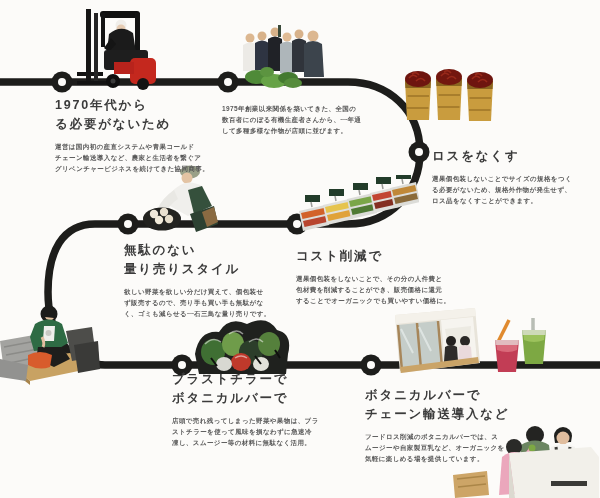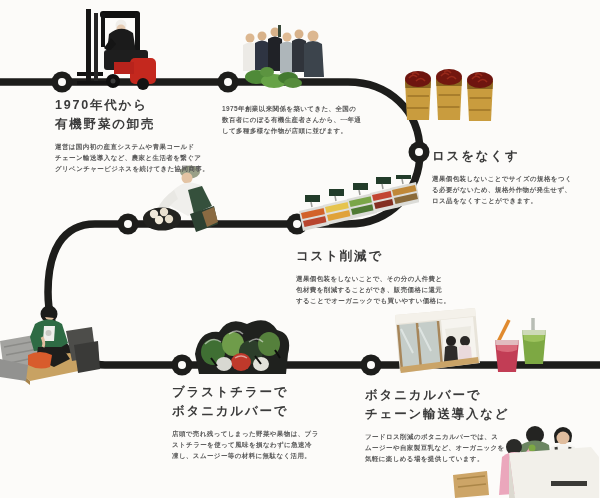--- a/index.html
+++ b/index.html
@@ -270,40 +270,44 @@
       <circle cx="81" cy="29" r="3.5" fill="#7da843"></circle>
       <path d="M58 34 L140 28 L148 38 L148 79 L64 79 Z" fill="#f2f0ea"></path>
       <path d="M58 34 L64 79 L58 79 Z" fill="#dcd9d0"></path>
       <rect x="100" y="62" width="36" height="5" fill="#3a3a36"></rect>
       <path d="M2 56 L36 52 L38 76 L4 79 Z" fill="#cda567"></path>
       <path d="M6 60 L34 57 M7 68 L35 65" stroke="#ab8648" stroke-width="1.5"></path>
     </svg>
   </div>
 
   <section class="txt" style="left:55px;top:96px">
-    <h3><span>1970年代から</span><br><span>有機野菜の卸売</span></h3>
+    <h3><span>1970年代から</span><br><span>る必要がないため</span></h3>
     <p><span>運営は国内初の産直システムや青果コールド</span><br><span>チェーン輸送導入など、農家と生活者を繋ぐア</span><br><span>グリベンチャービジネスを続けてきた協同商事。</span></p>
   </section>
 
   <section class="txt" style="left:222px;top:96px">
     <p><span>1975年創業以来関係を築いてきた、全国の</span><br><span>数百者にのぼる有機生産者さんから、一年通</span><br><span>して多種多様な作物が店頭に並びます。</span></p>
   </section>
 
   <section class="txt" style="left:432px;top:128px">
     <h3><br><span>ロスをなくす</span></h3>
     <p><span>選果個包装しないことでサイズの規格をつく</span><br><span>る必要がないため、規格外作物が発生せず、</span><br><span>ロス品をなくすことができます。</span></p>
   </section>
 
+  <section class="txt" style="left:124px;top:241px">
+    <h3><span>無駄のない</span><br><span>量り売りスタイル</span></h3>
+    <p><span>欲しい野菜を欲しい分だけ買えて、個包装せ</span><br><span>ず販売するので、売り手も買い手も無駄がな</span><br><span>く、ゴミも減らせる一石三鳥な量り売りです。</span></p>
+  </section>
 
   <section class="txt" style="left:296px;top:247px">
     <h3><span>コスト削減で</span><br></h3>
     <p><span>選果個包装をしないことで、その分の人件費と</span><br><span>包材費を削減することができ、販売価格に還元</span><br><span>することでオーガニックでも買いやすい価格に。</span></p>
   </section>
 
-  <section class="txt" style="left:172px;top:383px">
+  <section class="txt" style="left:172px;top:370px">
     <h3><span>ブラストチラーで</span><br><span>ボタニカルバーで</span></h3>
     <p><span>店頭で売れ残ってしまった野菜や果物は、ブラ</span><br><span>ストチラーを使って風味を損なわずに急速冷</span><br><span>凍し、スムージー等の材料に無駄なく活用。</span></p>
   </section>
 
   <section class="txt" style="left:365px;top:386px">
     <h3><span>ボタニカルバーで</span><br><span>チェーン輸送導入など</span></h3>
     <p><span>フードロス削減のボタニカルバーでは、ス</span><br><span>ムージーや自家製豆乳など、オーガニックを</span><br><span>気軽に楽しめる場を提供しています。</span></p>
   </section>
 
 </div>

